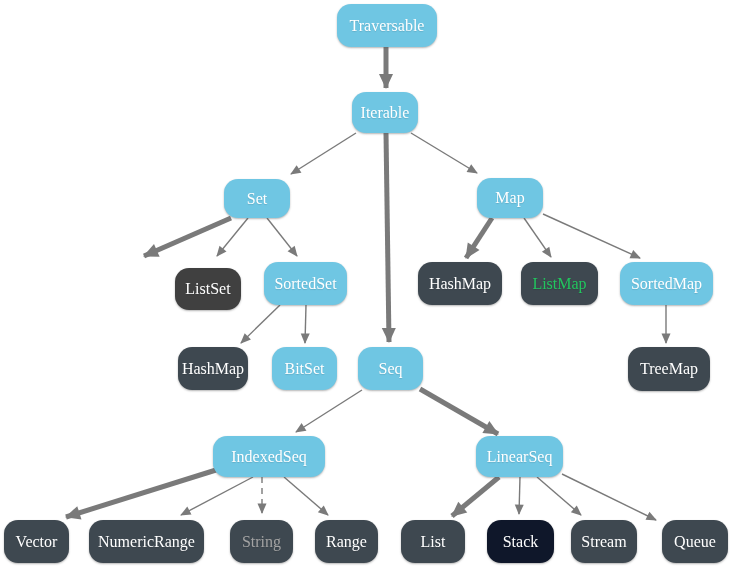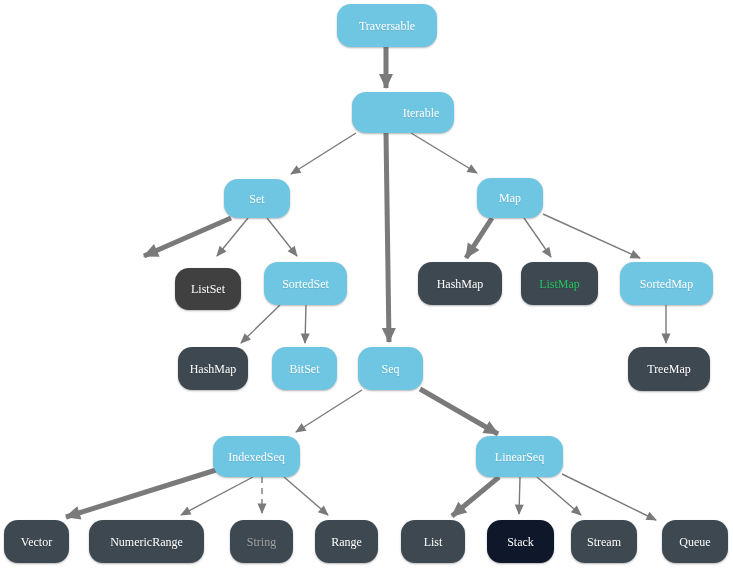--- a/index.html
+++ b/index.html
@@ -10,21 +10,21 @@
     overflow:hidden;
     font-family:"Liberation Serif","DejaVu Serif",serif;
   }
   #edge-layer{
     position:absolute;left:0;top:0;width:733px;height:568px;
   }
   .node{
     position:absolute;
     display:flex;align-items:center;justify-content:center;
     color:#ffffff;
-    font-size:12px;
+    font-size:16px;
     line-height:1;
     border-radius:14px;
     box-shadow:0 1px 2px rgba(90,90,90,0.45);
     white-space:nowrap;
     text-shadow:0 1px 1px rgba(0,0,0,0.12);
     user-select:none;
   }
 </style>
 </head>
 <body>
@@ -58,33 +58,33 @@
       <line x1="253" y1="477" x2="181" y2="515" stroke="#7a7a7a" stroke-width="1.4" marker-end="url(#ah-small)"></line>
       <line x1="262" y1="477" x2="262" y2="513" stroke="#7a7a7a" stroke-width="1.4" stroke-dasharray="6 5" marker-end="url(#ah-small)"></line>
       <line x1="284" y1="477" x2="328" y2="515" stroke="#7a7a7a" stroke-width="1.4" marker-end="url(#ah-small)"></line>
       <line x1="499" y1="477" x2="452" y2="516" stroke="#7a7a7a" stroke-width="5" marker-end="url(#ah-big)"></line>
       <line x1="520" y1="477" x2="519" y2="514" stroke="#7a7a7a" stroke-width="1.4" marker-end="url(#ah-small)"></line>
       <line x1="537" y1="477" x2="581" y2="515" stroke="#7a7a7a" stroke-width="1.4" marker-end="url(#ah-small)"></line>
       <line x1="562" y1="474" x2="656" y2="520" stroke="#7a7a7a" stroke-width="1.4" marker-end="url(#ah-small)"></line>
     </svg>
 
 <div class="node" style="left: 337px; top: 4px; width: 100px; height: 43px; background: rgb(111, 198, 227); color: rgb(255, 255, 255);">Traversable</div>
-    <div class="node" style="left: 352px; top: 92px; width: 66px; height: 41px; background: rgb(111, 198, 227); color: rgb(255, 255, 255); padding-left: 36px;">Iterable</div>
+    <div class="node" style="left: 352px; top: 92px; width: 66px; height: 41px; background: rgb(111, 198, 227); color: rgb(255, 255, 255);">Iterable</div>
     <div class="node" style="left: 224px; top: 179px; width: 66px; height: 39px; background: rgb(111, 198, 227); color: rgb(255, 255, 255);">Set</div>
     <div class="node" style="left: 477px; top: 178px; width: 66px; height: 40px; background: rgb(111, 198, 227); color: rgb(255, 255, 255);">Map</div>
     <div class="node" style="left: 175px; top: 262px; width: 66px; height: 42px; background: #404040; color: rgb(255, 255, 255); margin-top: 6px;">ListSet</div>
     <div class="node" style="left: 264px; top: 262px; width: 83px; height: 43px; background: rgb(111, 198, 227); color: rgb(255, 255, 255);">SortedSet</div>
     <div class="node" style="left: 418px; top: 262px; width: 84px; height: 43px; background: rgb(62, 72, 80); color: rgb(255, 255, 255);">HashMap</div>
     <div class="node" style="left: 521px; top: 262px; width: 77px; height: 43px; background: rgb(62, 72, 80); color: #22c55e; border-radius: 12px;">ListMap</div>
     <div class="node" style="left: 620px; top: 262px; width: 93px; height: 43px; background: rgb(111, 198, 227); color: rgb(255, 255, 255);">SortedMap</div>
     <div class="node" style="left: 178px; top: 347px; width: 70px; height: 43px; background: rgb(62, 72, 80); color: rgb(255, 255, 255);">HashMap</div>
     <div class="node" style="left: 358px; top: 347px; width: 65px; height: 43px; background: rgb(111, 198, 227); color: rgb(255, 255, 255);">Seq</div>
     <div class="node" style="left: 272px; top: 347px; width: 65px; height: 43px; background: rgb(111, 198, 227); color: rgb(255, 255, 255);">BitSet</div>
     <div class="node" style="left: 628px; top: 347px; width: 82px; height: 44px; background: rgb(62, 72, 80); color: rgb(255, 255, 255);">TreeMap</div>
-    <div class="node" style="left: 213px; top: 436px; width: 87px; height: 41px; background: rgb(111, 198, 227); color: rgb(255, 255, 255);">IndexedSeq</div>
+    <div class="node" style="left: 213px; top: 436px; width: 112px; height: 41px; background: rgb(111, 198, 227); color: rgb(255, 255, 255);">IndexedSeq</div>
     <div class="node" style="left: 476px; top: 436px; width: 87px; height: 41px; background: rgb(111, 198, 227); color: rgb(255, 255, 255);">LinearSeq</div>
     <div class="node" style="left: 4px; top: 520px; width: 65px; height: 43px; background: rgb(62, 72, 80); color: rgb(255, 255, 255);">Vector</div>
     <div class="node" style="left: 89px; top: 520px; width: 115px; height: 43px; background: rgb(62, 72, 80); color: rgb(255, 255, 255);">NumericRange</div>
     <div class="node" style="left: 230px; top: 520px; width: 63px; height: 43px; background: rgb(62, 72, 80); color: #a3a3a3;">String</div>
     <div class="node" style="left: 315px; top: 520px; width: 63px; height: 43px; background: rgb(62, 72, 80); color: rgb(255, 255, 255);">Range</div>
     <div class="node" style="left: 401px; top: 520px; width: 64px; height: 43px; background: rgb(62, 72, 80); color: rgb(255, 255, 255);">List</div>
     <div class="node" style="left: 487px; top: 520px; width: 67px; height: 43px; background: #0f172a; color: rgb(255, 255, 255);">Stack</div>
     <div class="node" style="left: 571px; top: 520px; width: 66px; height: 43px; background: rgb(62, 72, 80); color: rgb(255, 255, 255);">Stream</div>
     <div class="node" style="left: 662px; top: 520px; width: 66px; height: 43px; background: rgb(62, 72, 80); color: rgb(255, 255, 255);">Queue</div>
   </div>

